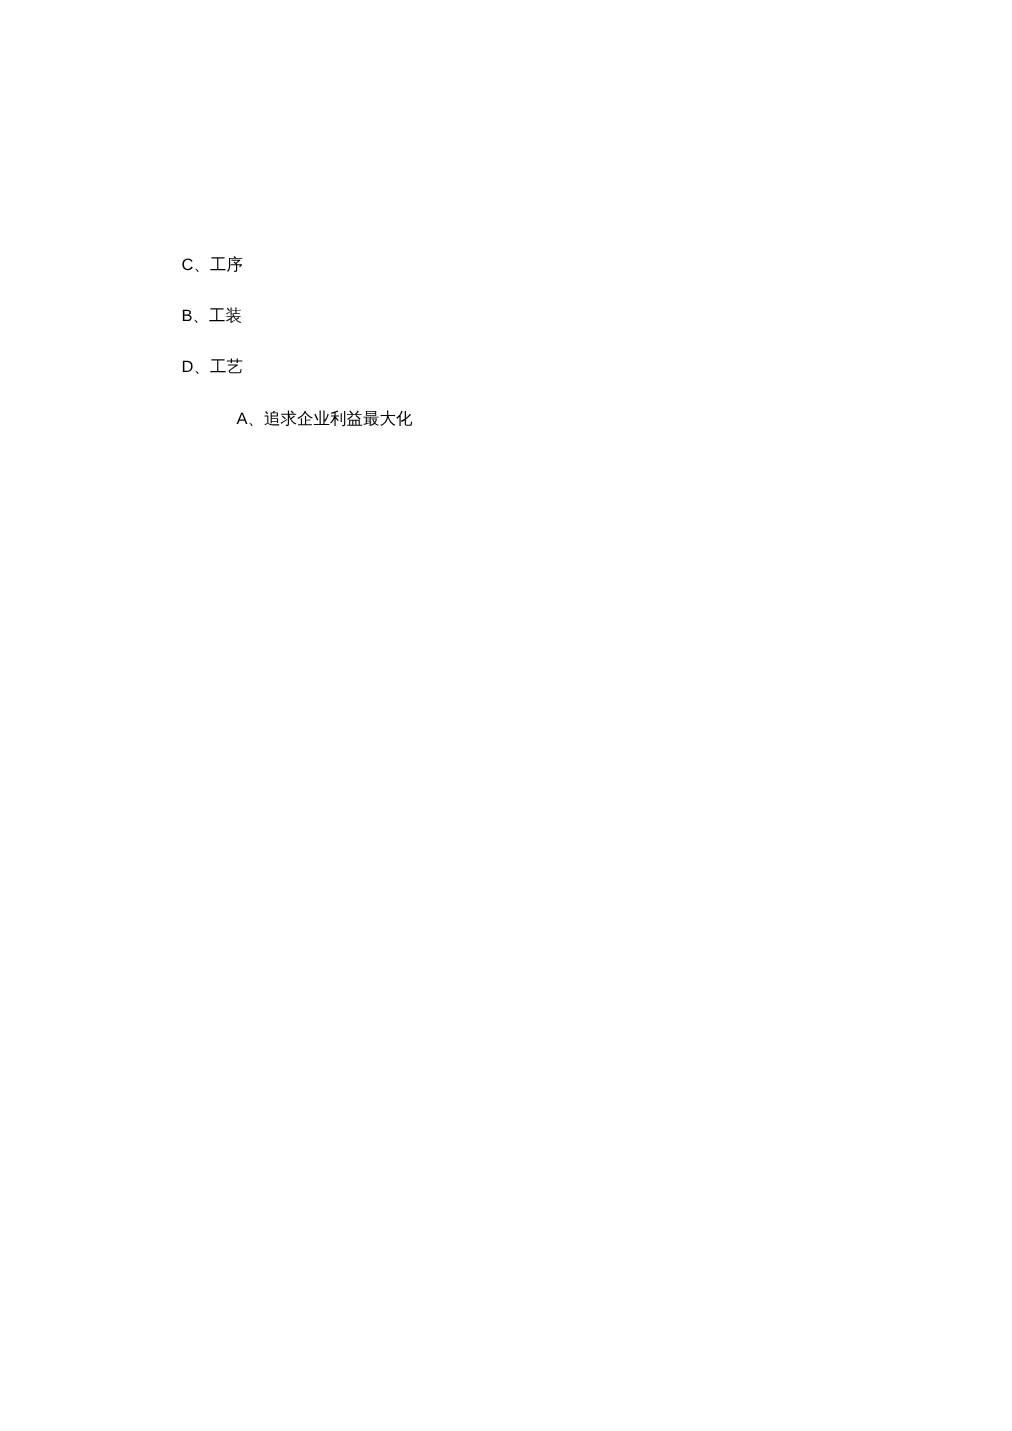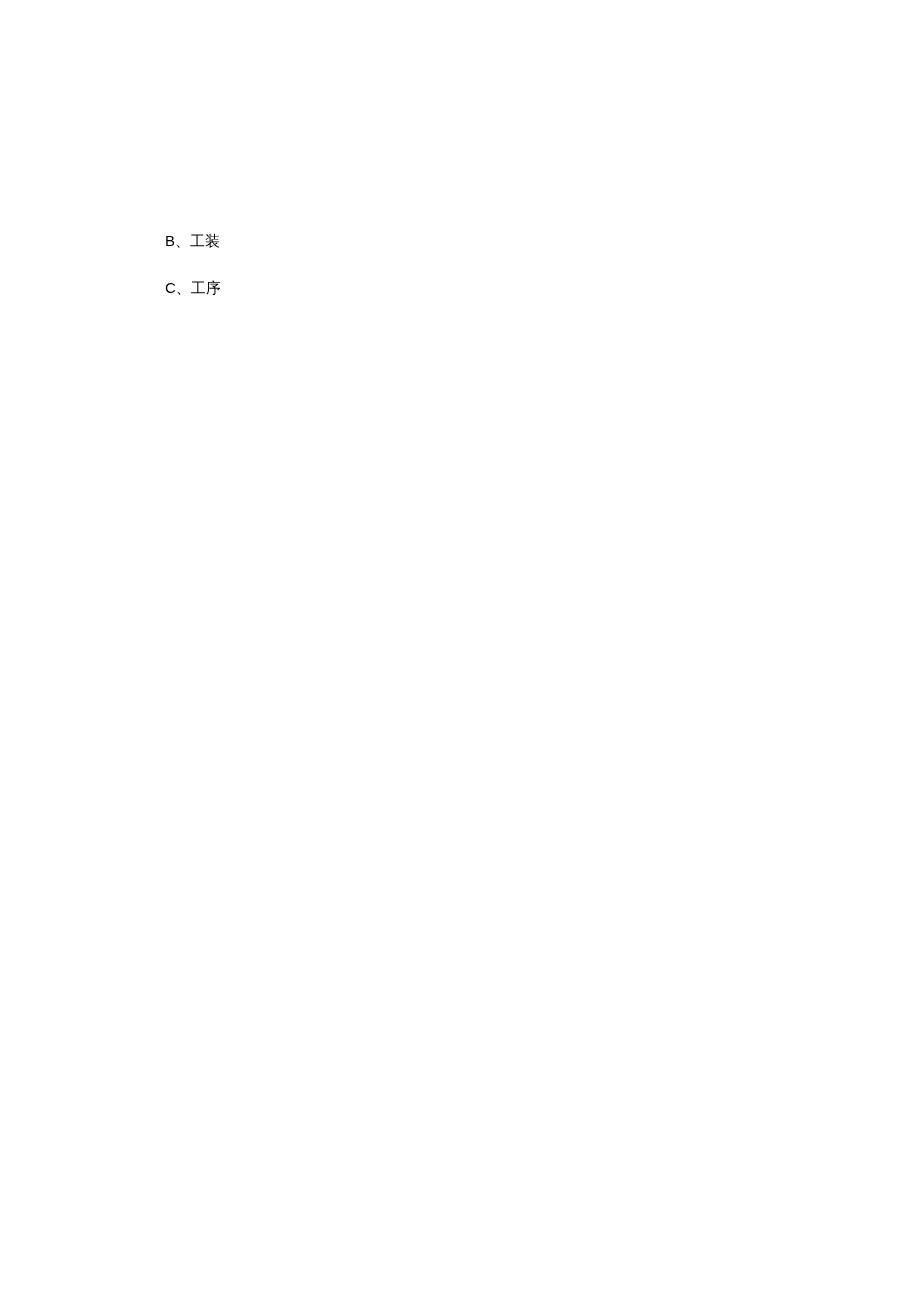--- a/index.html
+++ b/index.html
@@ -39,18 +39,24 @@
     }
     .option-a-label {
       font-family: Arial, sans-serif;
     }
   </style>
 </head>
 <body>
 
 <div class="content">
   <div class="option-line">
+    <span class="option-label">C、</span><span>工序</span>
+  </div>
+  <div class="option-line">
     <span class="option-label">B、</span><span>工装</span>
   </div>
   <div class="option-line">
-    <span class="option-label">C、</span><span>工序</span>
+    <span class="option-label">D、</span><span>工艺</span>
+  </div>
+  <div class="option-a-line">
+    <span class="option-a-label">A、</span><span>追求企业利益最大化</span>
   </div>
 </div>
 
 </body></html>

